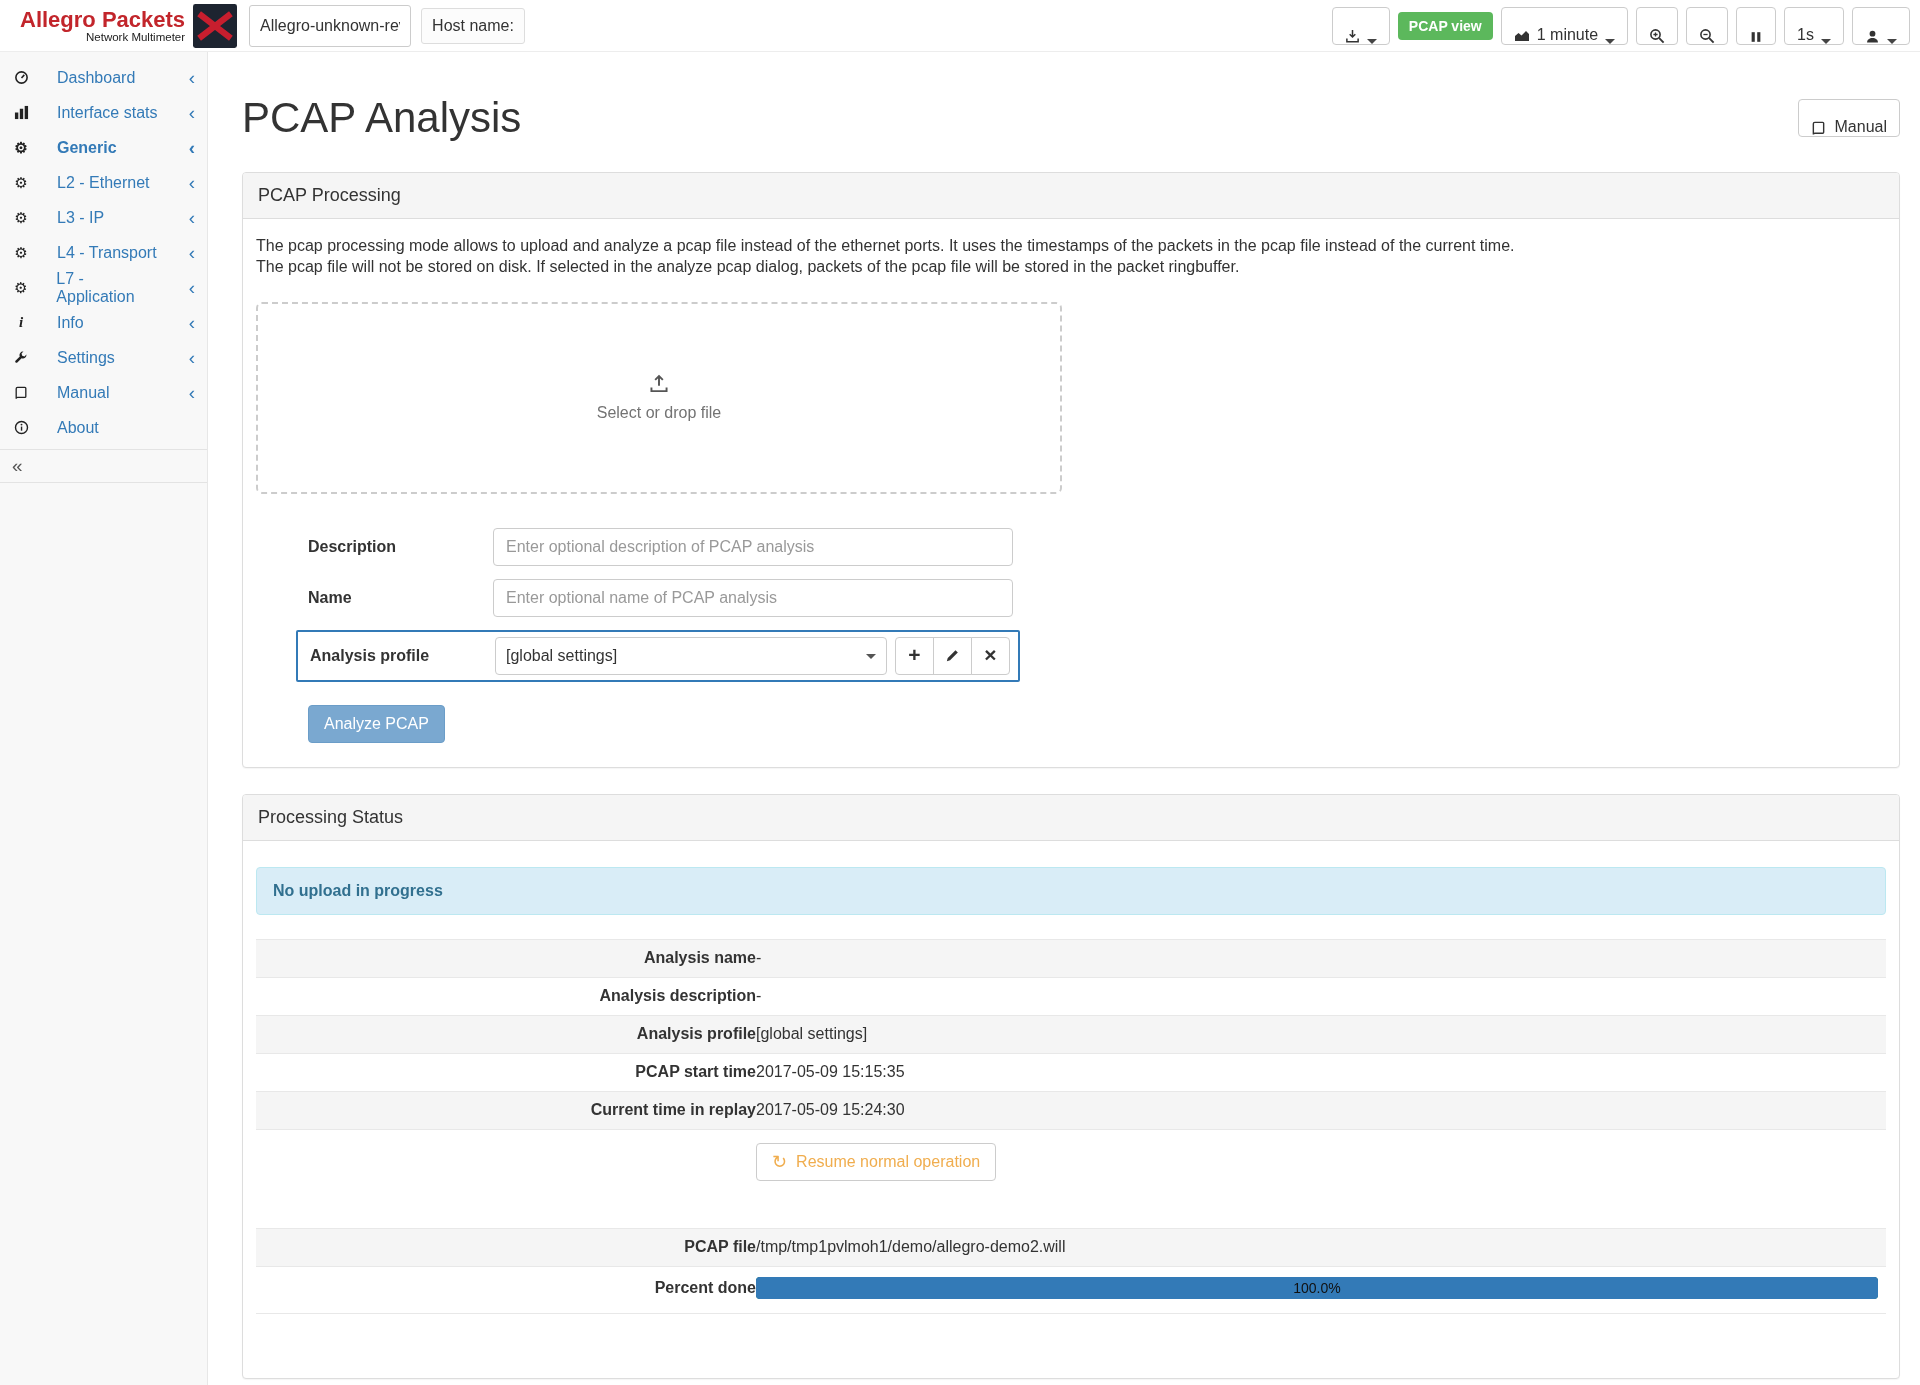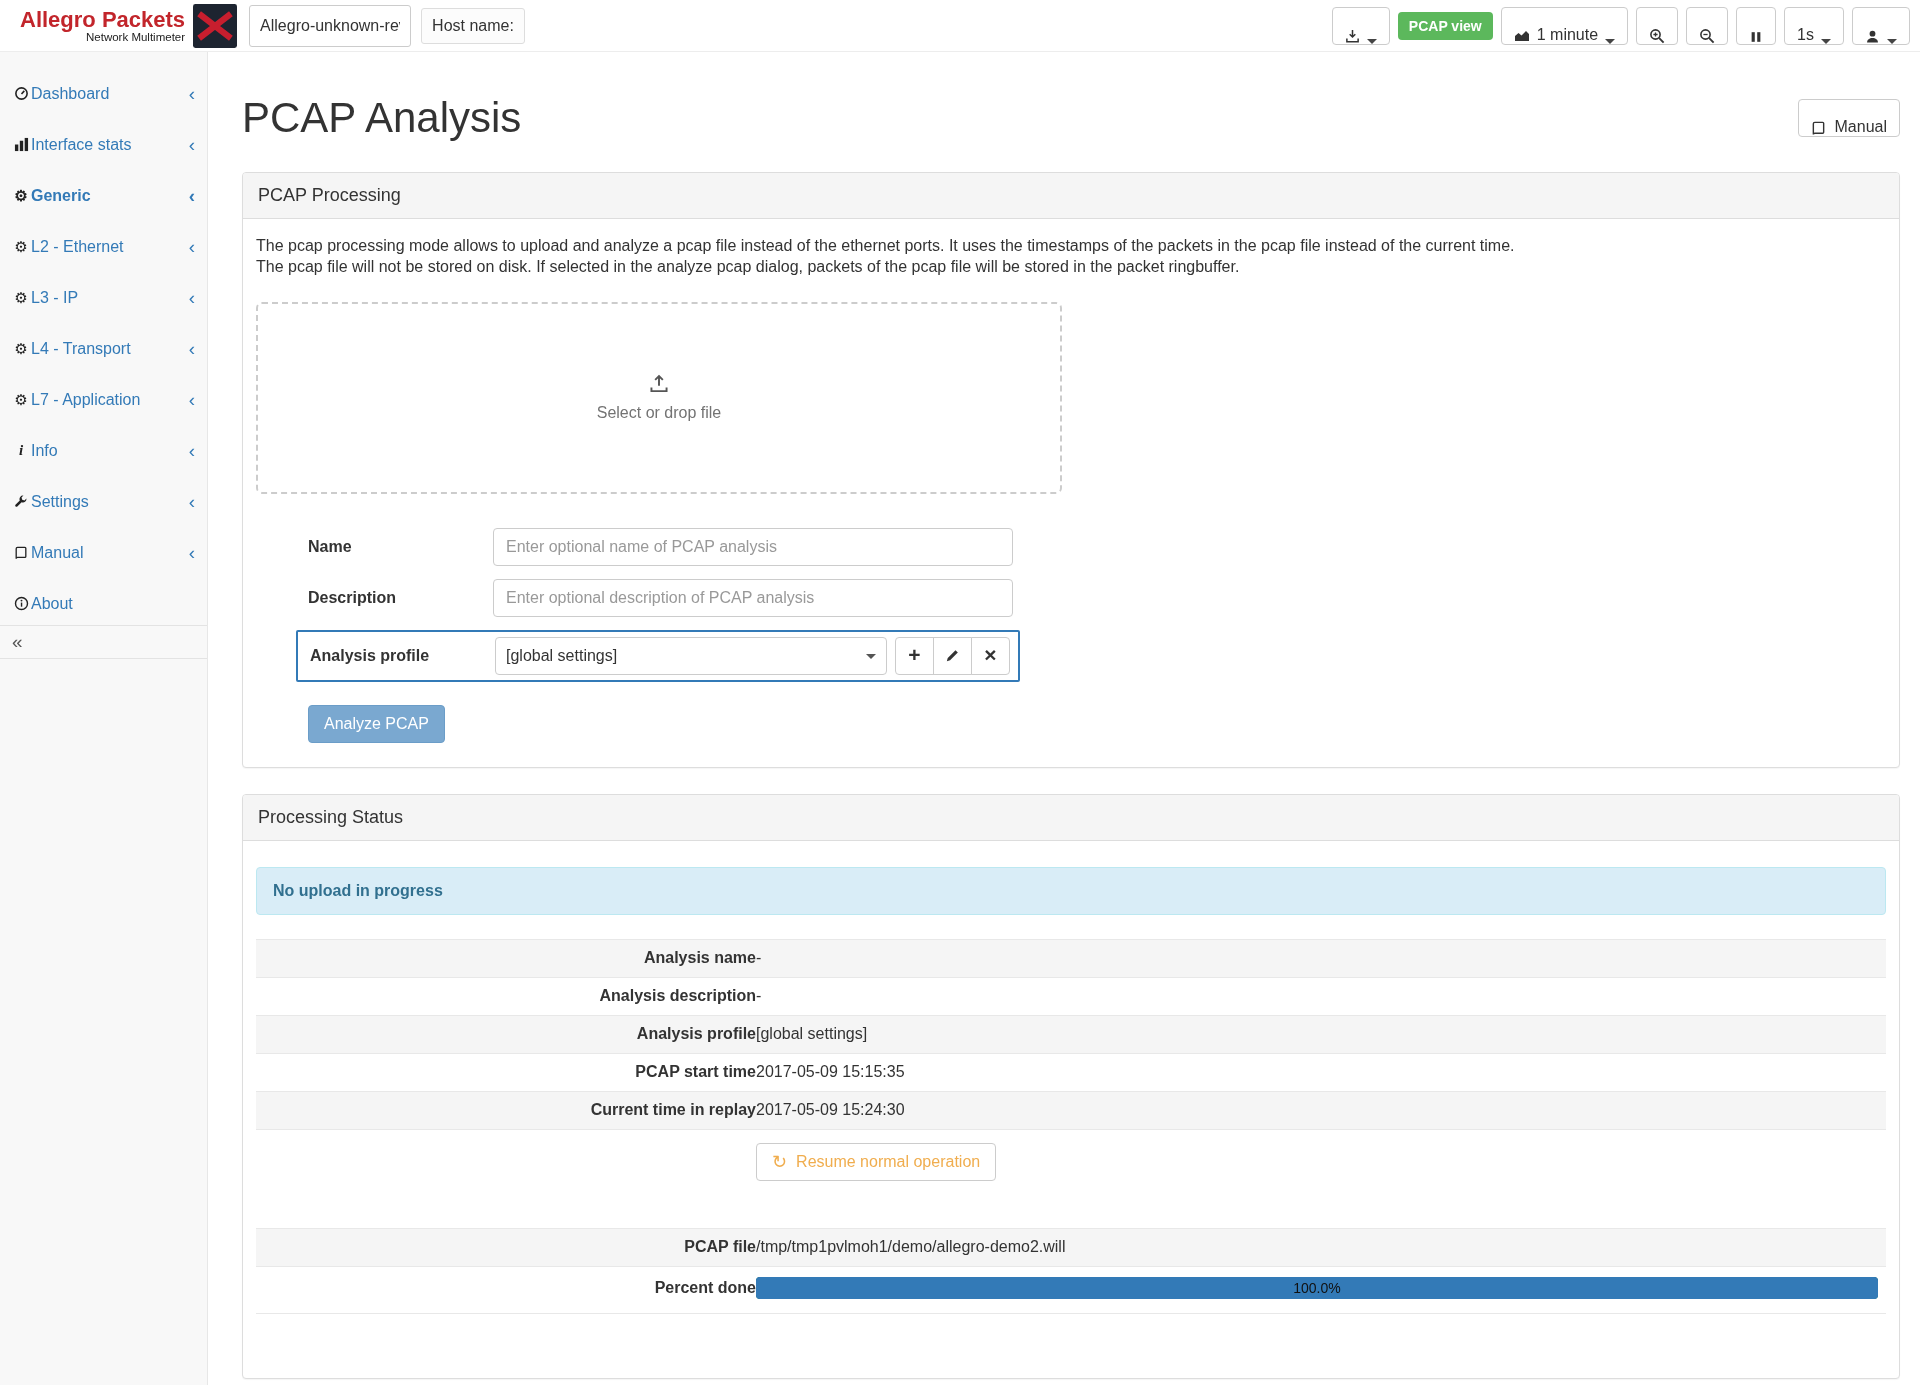--- a/index.html
+++ b/index.html
@@ -45,22 +45,22 @@
     padding:6px 11px; border-radius:4px; cursor:pointer;
   }
 
   
   .app { display:flex; min-height:1333px; align-items:stretch; }
   .sidebar {
     flex:0 0 208px; background:#f8f8f8; border-right:1px solid #e7e7e7;
     padding-top:8px;
   }
   .side-item {
-    display:flex; align-items:center; gap:1px; padding:7px 12px;
-    font-size:16px; color:#337ab7; cursor:pointer; height:35px;margin-top:16px;
+    display:flex; align-items:center; gap:27px; padding:7px 12px;
+    font-size:16px; color:#337ab7; cursor:pointer; height:35px;
   }
   .side-item.bold { font-weight:bold; }
   .s-icon { color:#222; width:18px; display:inline-flex; justify-content:center; font-size:15px; }
   .s-icon.txt { font-weight:bold; font-style:italic; font-family:"Liberation Serif", serif; }
   .chev { margin-left:auto; color:#337ab7; font-size:19px; line-height:1; }
   .side-collapse {
     margin-top:4px; padding:5px 12px; color:#555; font-size:19px;
     border-top:1px solid #e3e3e3; border-bottom:1px solid #e3e3e3; cursor:pointer;
   }
 
@@ -358,27 +358,27 @@
           <span class="dz-icon">
             <svg viewBox="0 0 16 16" width="22" height="22">
                 <path d="M8 9.2V2.4M5.2 5 8 2.2 10.8 5" stroke="currentColor" stroke-width="1.4" fill="none"></path>
                 <path d="M2.5 10.6V13.2h11v-2.6" stroke="currentColor" stroke-width="1.4" fill="none"></path>
               </svg>
           </span>
           <span>Select or drop file</span>
         </div>
 
         <div class="form-row">
+          <span class="form-label">Description</span>
+          <input class="form-input" type="text" placeholder="Enter optional description of PCAP analysis" style="">
+        </div>
+
+        <div class="form-row">
           <span class="form-label">Name</span>
           <input class="form-input" type="text" placeholder="Enter optional name of PCAP analysis" style="">
-        </div>
-
-        <div class="form-row">
-          <span class="form-label">Description</span>
-          <input class="form-input" type="text" placeholder="Enter optional description of PCAP analysis" style="">
         </div>
 
         <div>
           <div class="profile-row">
             <span class="form-label">Analysis profile</span>
             <span class="select-wrap">
               <select class="profile-select">
                 <option>[global settings]</option>
               </select>
               <span class="caret select-caret"></span>

